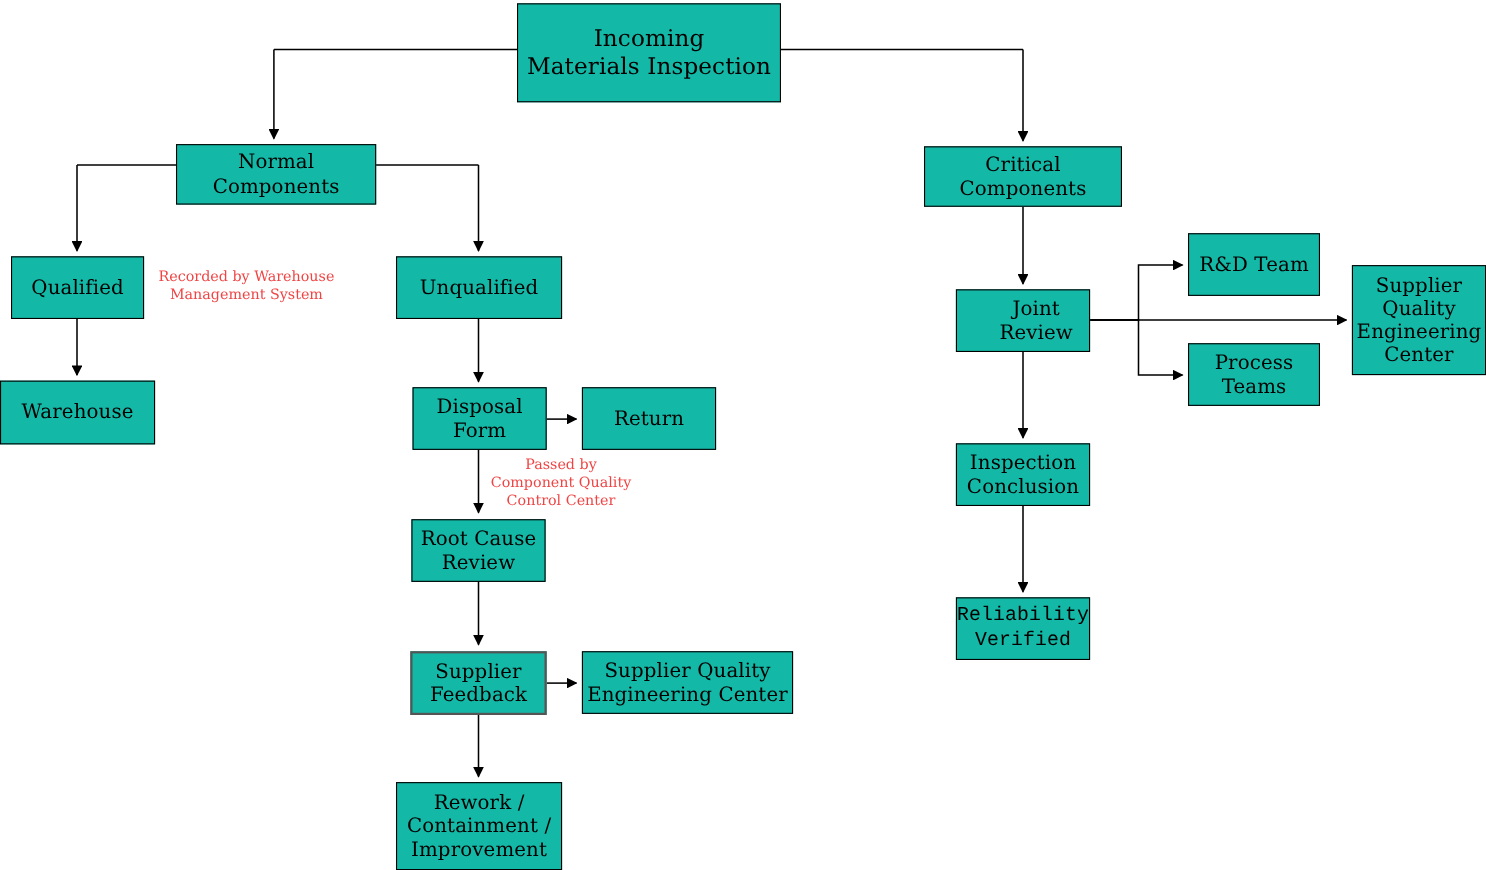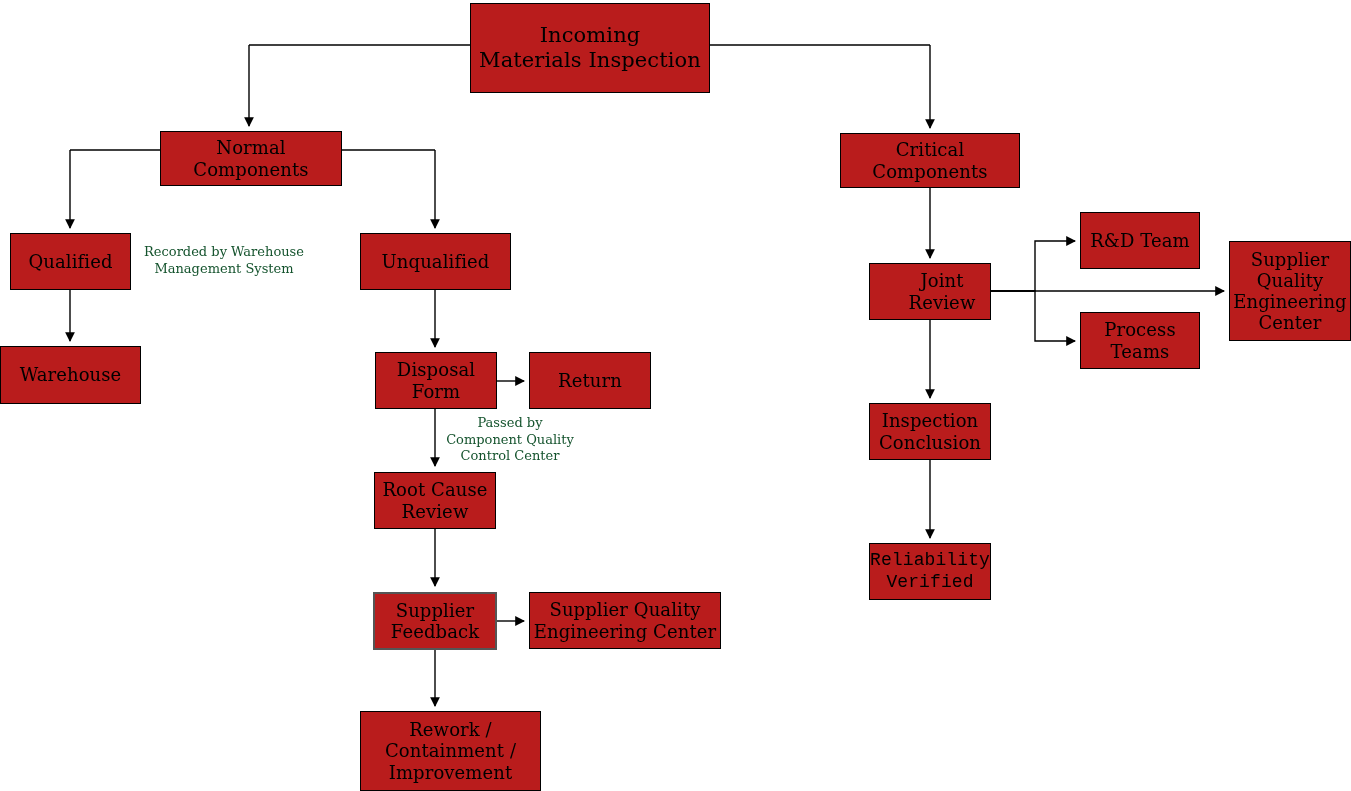--- a/index.html
+++ b/index.html
@@ -24,39 +24,39 @@
     left: 0;
     top: 0;
     width: 1351px;
     height: 791px;
     pointer-events: none;
   }
   .node {
     position: absolute;
     box-sizing: border-box;
     border: 1px solid #000000;
-    background: #b91c1c;
+    background: #14b8a6;
     display: flex;
     align-items: center;
     justify-content: center;
     text-align: center;
     line-height: 1.18;
     white-space: pre-line;
     font-size: 18px;
     letter-spacing: 0.1px;
   }
   .node.root     { font-size: 21px; }
   .node.emphasis { border: 2px solid #555555; }
   .edge-label {
     position: absolute;
     text-align: center;
     font-size: 13px;
     line-height: 1.28;
     white-space: pre-line;
-    color: #14532d;
+    color: #ef4444;
     background: transparent;
   }
 </style>
 </head>
 <body>
 
 <div id="canvas">
 
   <svg id="edges" viewBox="0 0 1351 791" width="1351" height="791">
     <defs>
@@ -127,21 +127,21 @@
 
   <div class="node" style="left:374px; top:472px; width:122px; height:57px;">Root Cause
 Review</div>
 
   <div class="node emphasis" style="left:373px; top:592px; width:124px; height:58px;">Supplier
 Feedback</div>
 
   <div class="node" style="left:529px; top:592px; width:192px; height:57px;">Supplier Quality
 Engineering Center</div>
 
-  <div class="node" style="left:360px; top:711px; width:181px; height:80px;">Rework /
+  <div class="node" style="left:360px; top:711px; width:151px; height:80px;">Rework /
 Containment /
 Improvement</div>
 
   <div class="node" style="left:869px; top:263px; width:122px; height:57px;padding-left:24px;">Joint Review</div>
 
   <div class="node" style="left:1080px; top:212px; width:120px; height:57px;">R&amp;D Team</div>
 
   <div class="node" style="left:1080px; top:312px; width:120px; height:57px;">Process
 Teams</div>
 

